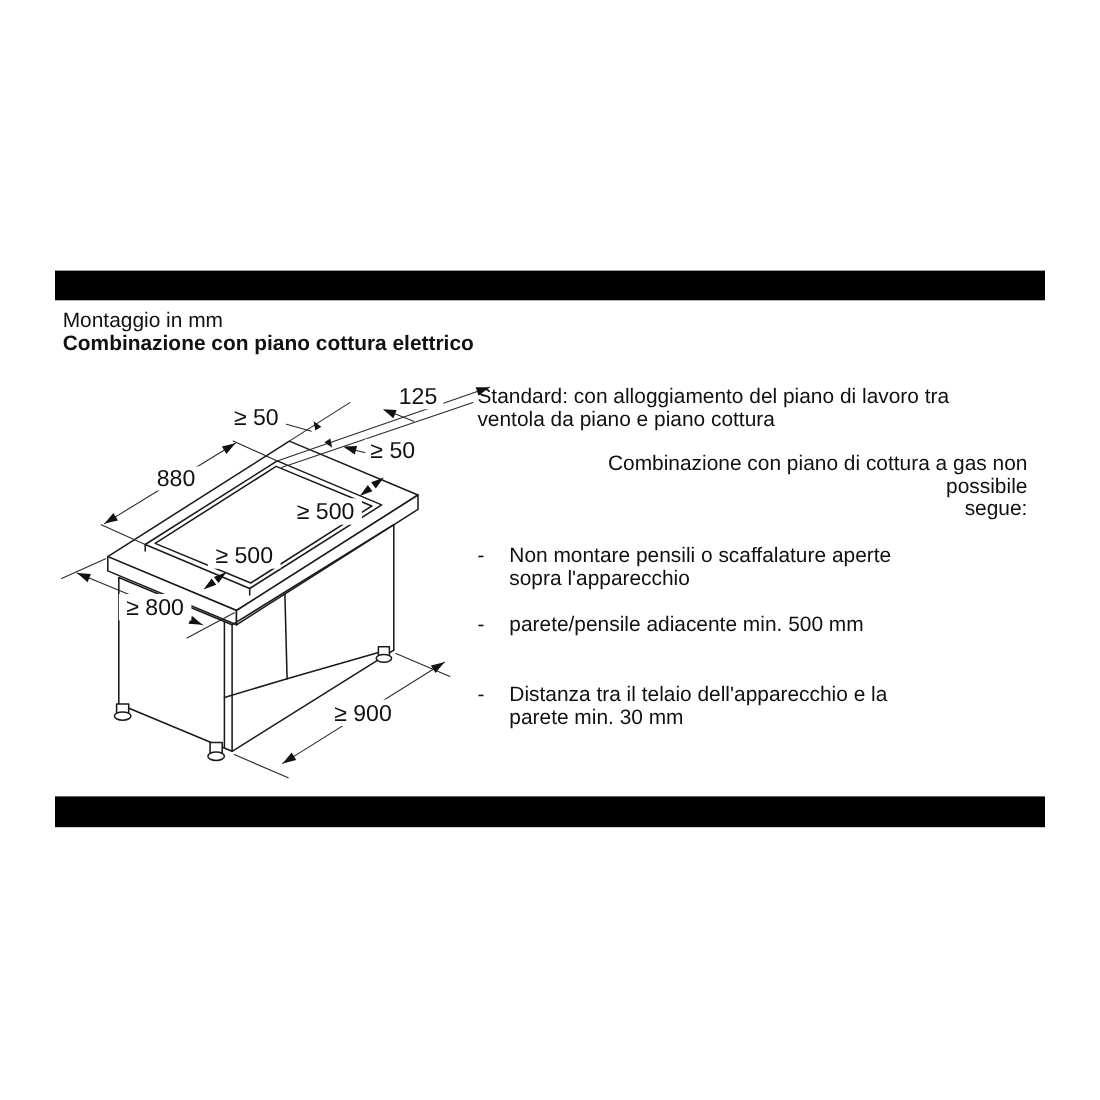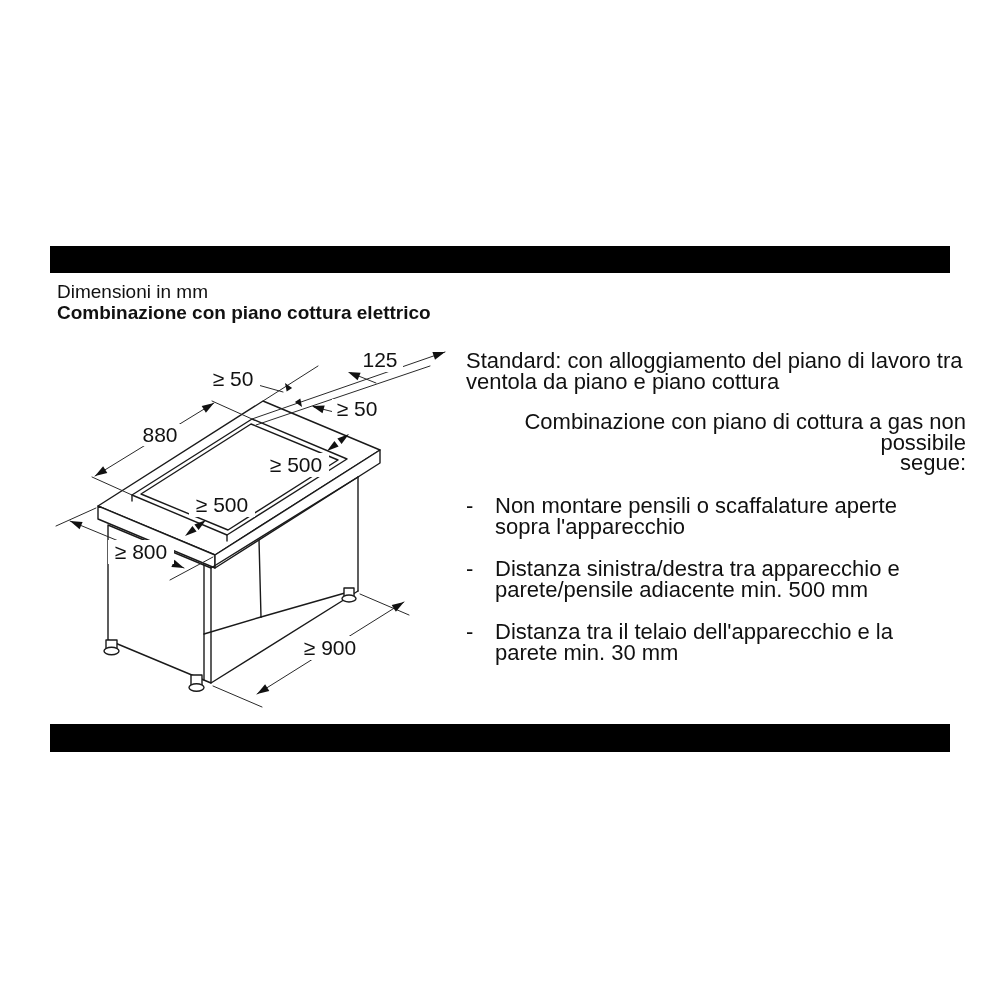--- a/index.html
+++ b/index.html
@@ -6,21 +6,21 @@
   #page {
     position:relative; width:1000px; height:1000px; background:#fff;
     font-family:"Liberation Sans", sans-serif; color:#111; overflow:hidden;
   }
   .bar { position:absolute; left:50px; width:900px; }
   #top-bar { top:246px; height:27px; }
   #bottom-bar { top:724px; height:28px; }
   #header-block { position:absolute; left:57px; top:281px; line-height:21px; }
   #header-note { font-size:19px; font-weight:400; }
   .header-title { font-size:19px; font-weight:bold; }
-  #text-col { position:absolute; left:466px; width:500px; font-size:22px; line-height:20.7px; }
+  #text-col { position:absolute; left:434px; width:500px; font-size:19px; line-height:20.7px; }
   .tc-block { position:absolute; left:0; width:500px; }
   .tc-line { display:block; }
   #para1 { top:0px; }
   #para2 { top:61px;text-align:right; }
   .li { display:flex; }
   .li-dash { width:29px; flex:0 0 29px; }
   #li-0 { top:145px; }
   #li-1 { top:208px; }
   #li-2 { top:271px; }
   #figure { position:absolute; left:40px; top:335px; }
@@ -32,21 +32,21 @@
   .dimtext { font-family:"Liberation Sans", sans-serif; font-size:21px; fill:#111; text-anchor:middle; }
 </style>
 </head>
 <body>
 
 <div id="page">
 
   <div id="top-bar" class="bar" style="background:#000;"></div>
 
   <div id="header-block">
-    <div id="header-note">Dimensioni in mm</div>
+    <div id="header-note">Montaggio in mm</div>
     <div class="header-title">Combinazione con piano cottura elettrico</div>
   </div>
 
   <svg id="figure" width="430" height="380" viewBox="40 335 430 380" xmlns="http://www.w3.org/2000/svg">
 
     <path class="face" d="M98,506 L263,401 L380,450 L215,555 Z"></path>
     <path class="face" d="M98,506 L98,519 L215,568 L215,555 Z"></path>
     <path class="face" d="M215,555 L215,568 L380,463 L380,450 Z"></path>
 
     <path class="ln" d="M132,495 L252,419 L347,459 L227,535 Z"></path>
@@ -146,21 +146,20 @@
     <div id="li-0" class="tc-block li">
       <span class="li-dash">-</span>
       <span class="li-text">
         <span class="tc-line">Non montare pensili o scaffalature aperte</span>
         <span class="tc-line">sopra l'apparecchio</span>
       </span>
     </div>
     <div id="li-1" class="tc-block li">
       <span class="li-dash">-</span>
       <span class="li-text">
-        <span class="tc-line">Distanza sinistra/destra tra apparecchio e</span>
         <span class="tc-line">parete/pensile adiacente min. 500 mm</span>
       </span>
     </div>
     <div id="li-2" class="tc-block li">
       <span class="li-dash">-</span>
       <span class="li-text">
         <span class="tc-line">Distanza tra il telaio dell'apparecchio e la</span>
         <span class="tc-line">parete min. 30 mm</span>
       </span>
     </div>

